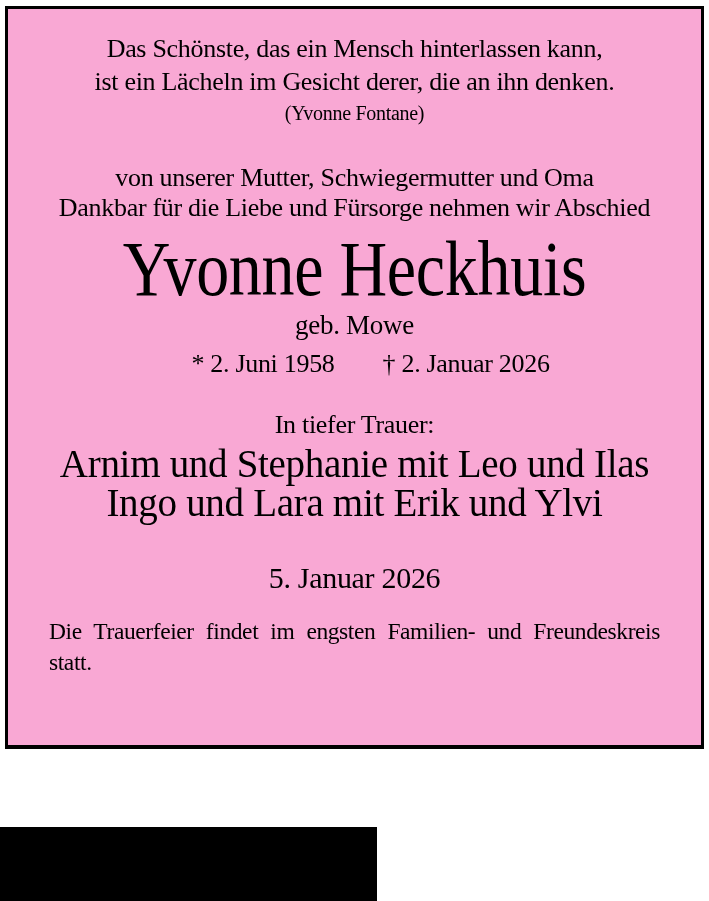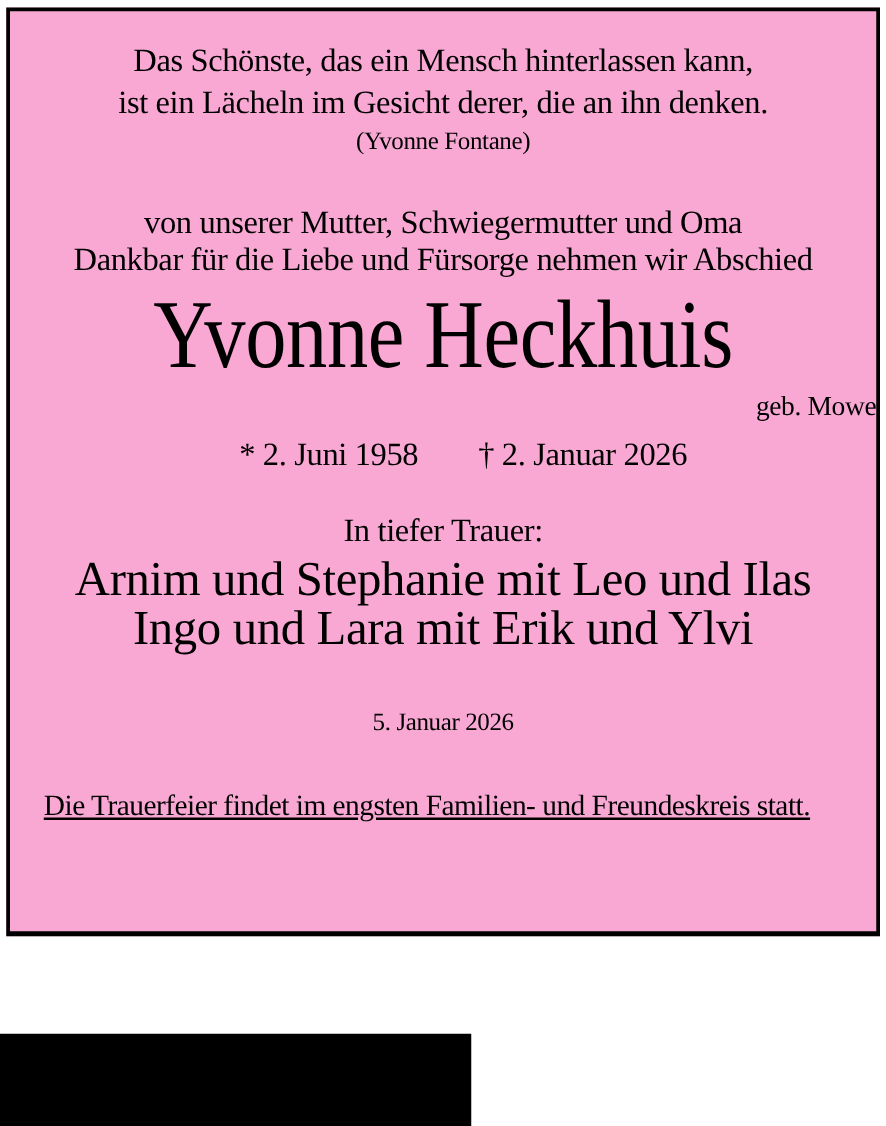--- a/index.html
+++ b/index.html
@@ -47,23 +47,22 @@
   .deceased-name {
     margin-top: 16px;
     font-size: 66px;
     line-height: 62px;
     transform: scaleY(1.18);
     transform-origin: 50% 60%;
     white-space: nowrap;
   }
   .maiden-name {
     margin-top: 10px;
-    font-size: 22px;
+    font-size: 27px;
     line-height: 28px;
-    text-align: right;
   }
   .dates {
     margin-top: 9px;
     font-size: 26px;
     line-height: 32px;
     margin-left: 32px;
   }
   .dates .death-date {
     margin-left: 48px;
   }
@@ -72,31 +71,30 @@
     font-size: 26px;
     line-height: 32px;
   }
   .family-lines {
     margin-top: 3px;
     font-size: 39px;
     line-height: 39px;
   }
   .notice-date {
     margin-top: 40px;
-    font-size: 20px;
+    font-size: 30px;
     line-height: 32px;
   }
   .paragraphs {
-    margin-top: 36px;
-    padding: 0 27px;
+    margin-top: 22px;
+    padding: 0 41px;
     text-align: justify;
     font-size: 23.5px;
     line-height: 30.5px;
     letter-spacing: -0.4px;
-    text-decoration: underline;
   }
   .paragraphs p {
     margin: 0 0 7px 0;
   }
   .black-bar {
     position: absolute;
     left: 0;
     top: 827px;
     width: 377px;
     height: 74px;

